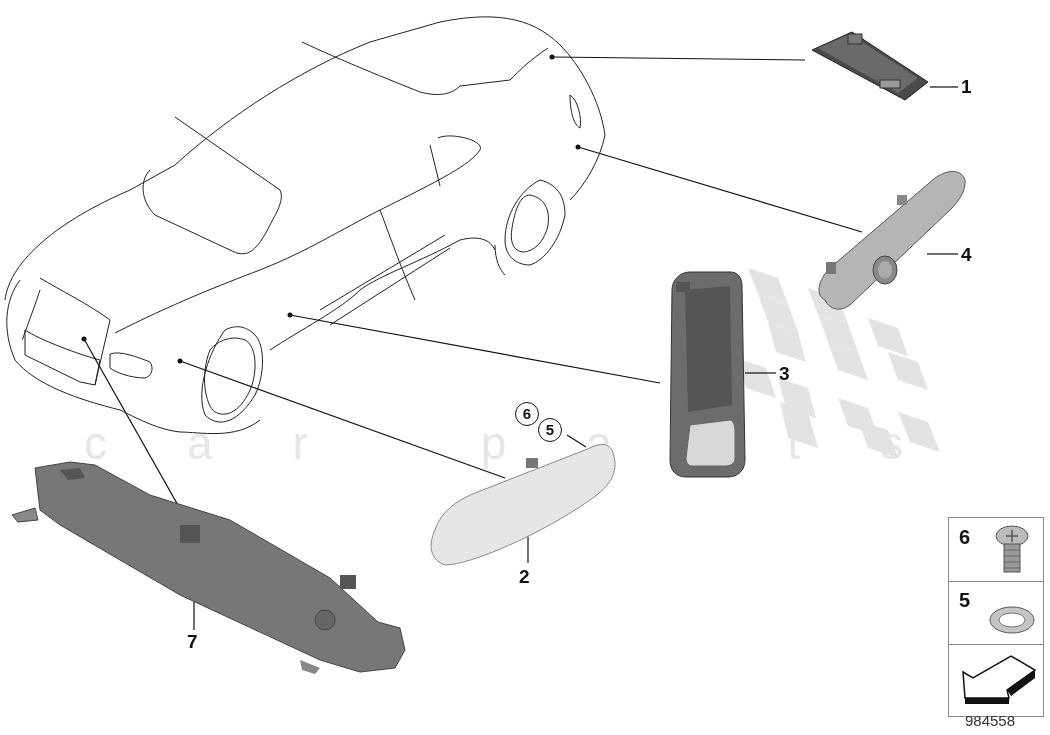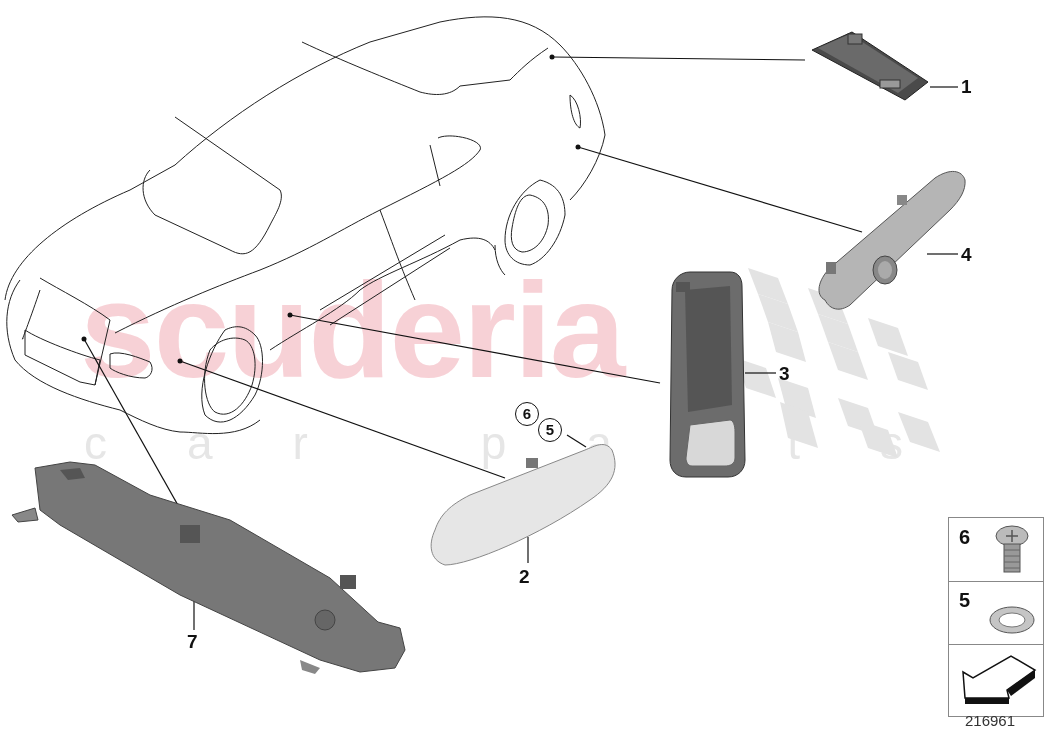--- a/index.html
+++ b/index.html
@@ -12,21 +12,20 @@
   .legend-box { position:absolute; left:948px; top:517px; width:94px; height:198px; border:1.5px solid #888; background:#fff; }
   .legend-cell { position:absolute; left:0; width:94px; border-bottom:1.5px solid #888; }
   .legend-num { position:absolute; left:10px; top:8px; font-weight:bold; font-size:20px; color:#111; }
   .docnum { position:absolute; left:965px; top:712px; font-size:15px; color:#333; font-family:"Liberation Sans", sans-serif; }
 </style>
 </head>
 <body>
 
 <div id="stage">
 
-  <div class="wm-main">scuderia</div>
   <div class="wm-sub">car parts</div>
 
   <svg width="1050" height="735" viewBox="0 0 1050 735" style="position:absolute;left:0;top:0;">
 
     <g fill="#e3e3e3">
       <polygon points="748,268 778,278 788,304 758,294"></polygon>
       <polygon points="808,288 838,298 848,324 818,314"></polygon>
       <polygon points="758,294 788,304 798,332 768,322"></polygon>
       <polygon points="818,314 848,324 858,352 828,342"></polygon>
       <polygon points="868,318 898,328 908,356 878,346"></polygon>
@@ -150,14 +149,14 @@
     </div>
     <div class="legend-cell" style="top:126px;height:72px;border-bottom:none;">
       <svg style="position:absolute;left:10px;top:8px;" width="78" height="56">
         <polygon points="4,20 14,26 52,4 76,18 48,38 50,46 6,46" fill="#fff" stroke="#111" stroke-width="1.5"></polygon>
         <polygon points="6,46 50,46 50,52 6,52" fill="#111"></polygon>
         <polygon points="48,38 76,18 76,26 52,44" fill="#111"></polygon>
       </svg>
     </div>
   </div>
 
-  <div class="docnum">216961</div>
+  <div class="docnum">984558</div>
 </div>
 
 </body></html>

